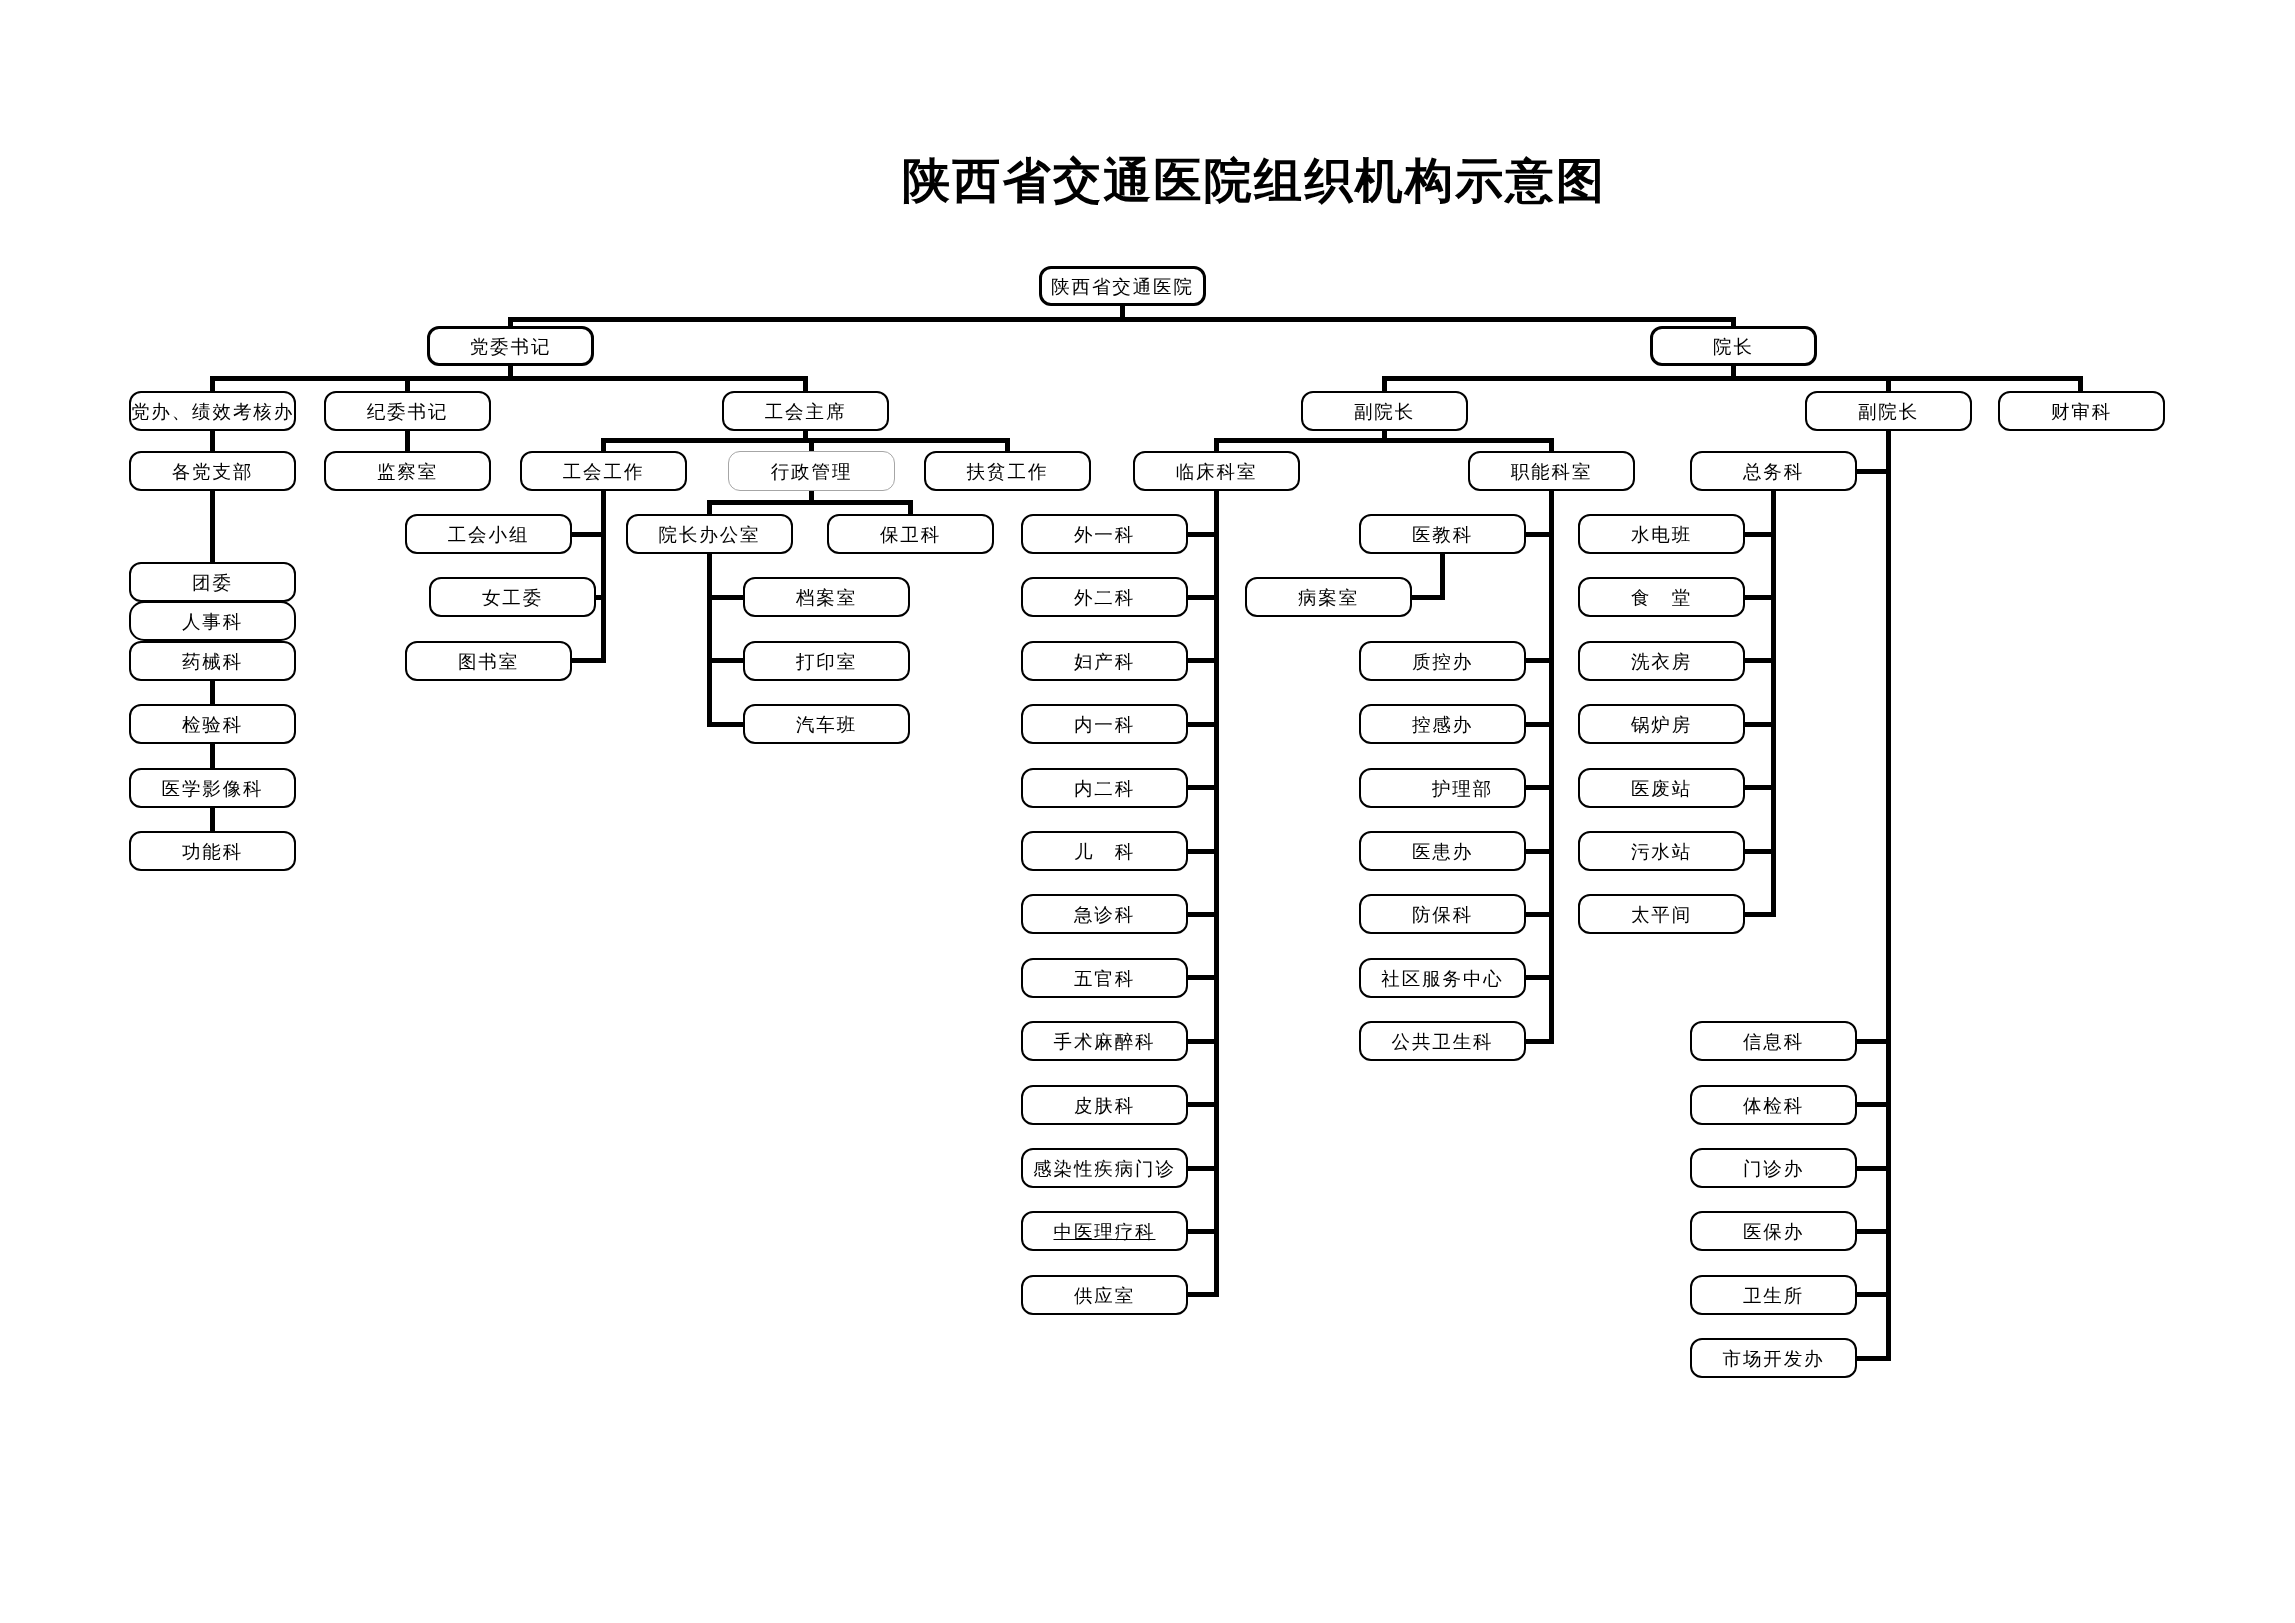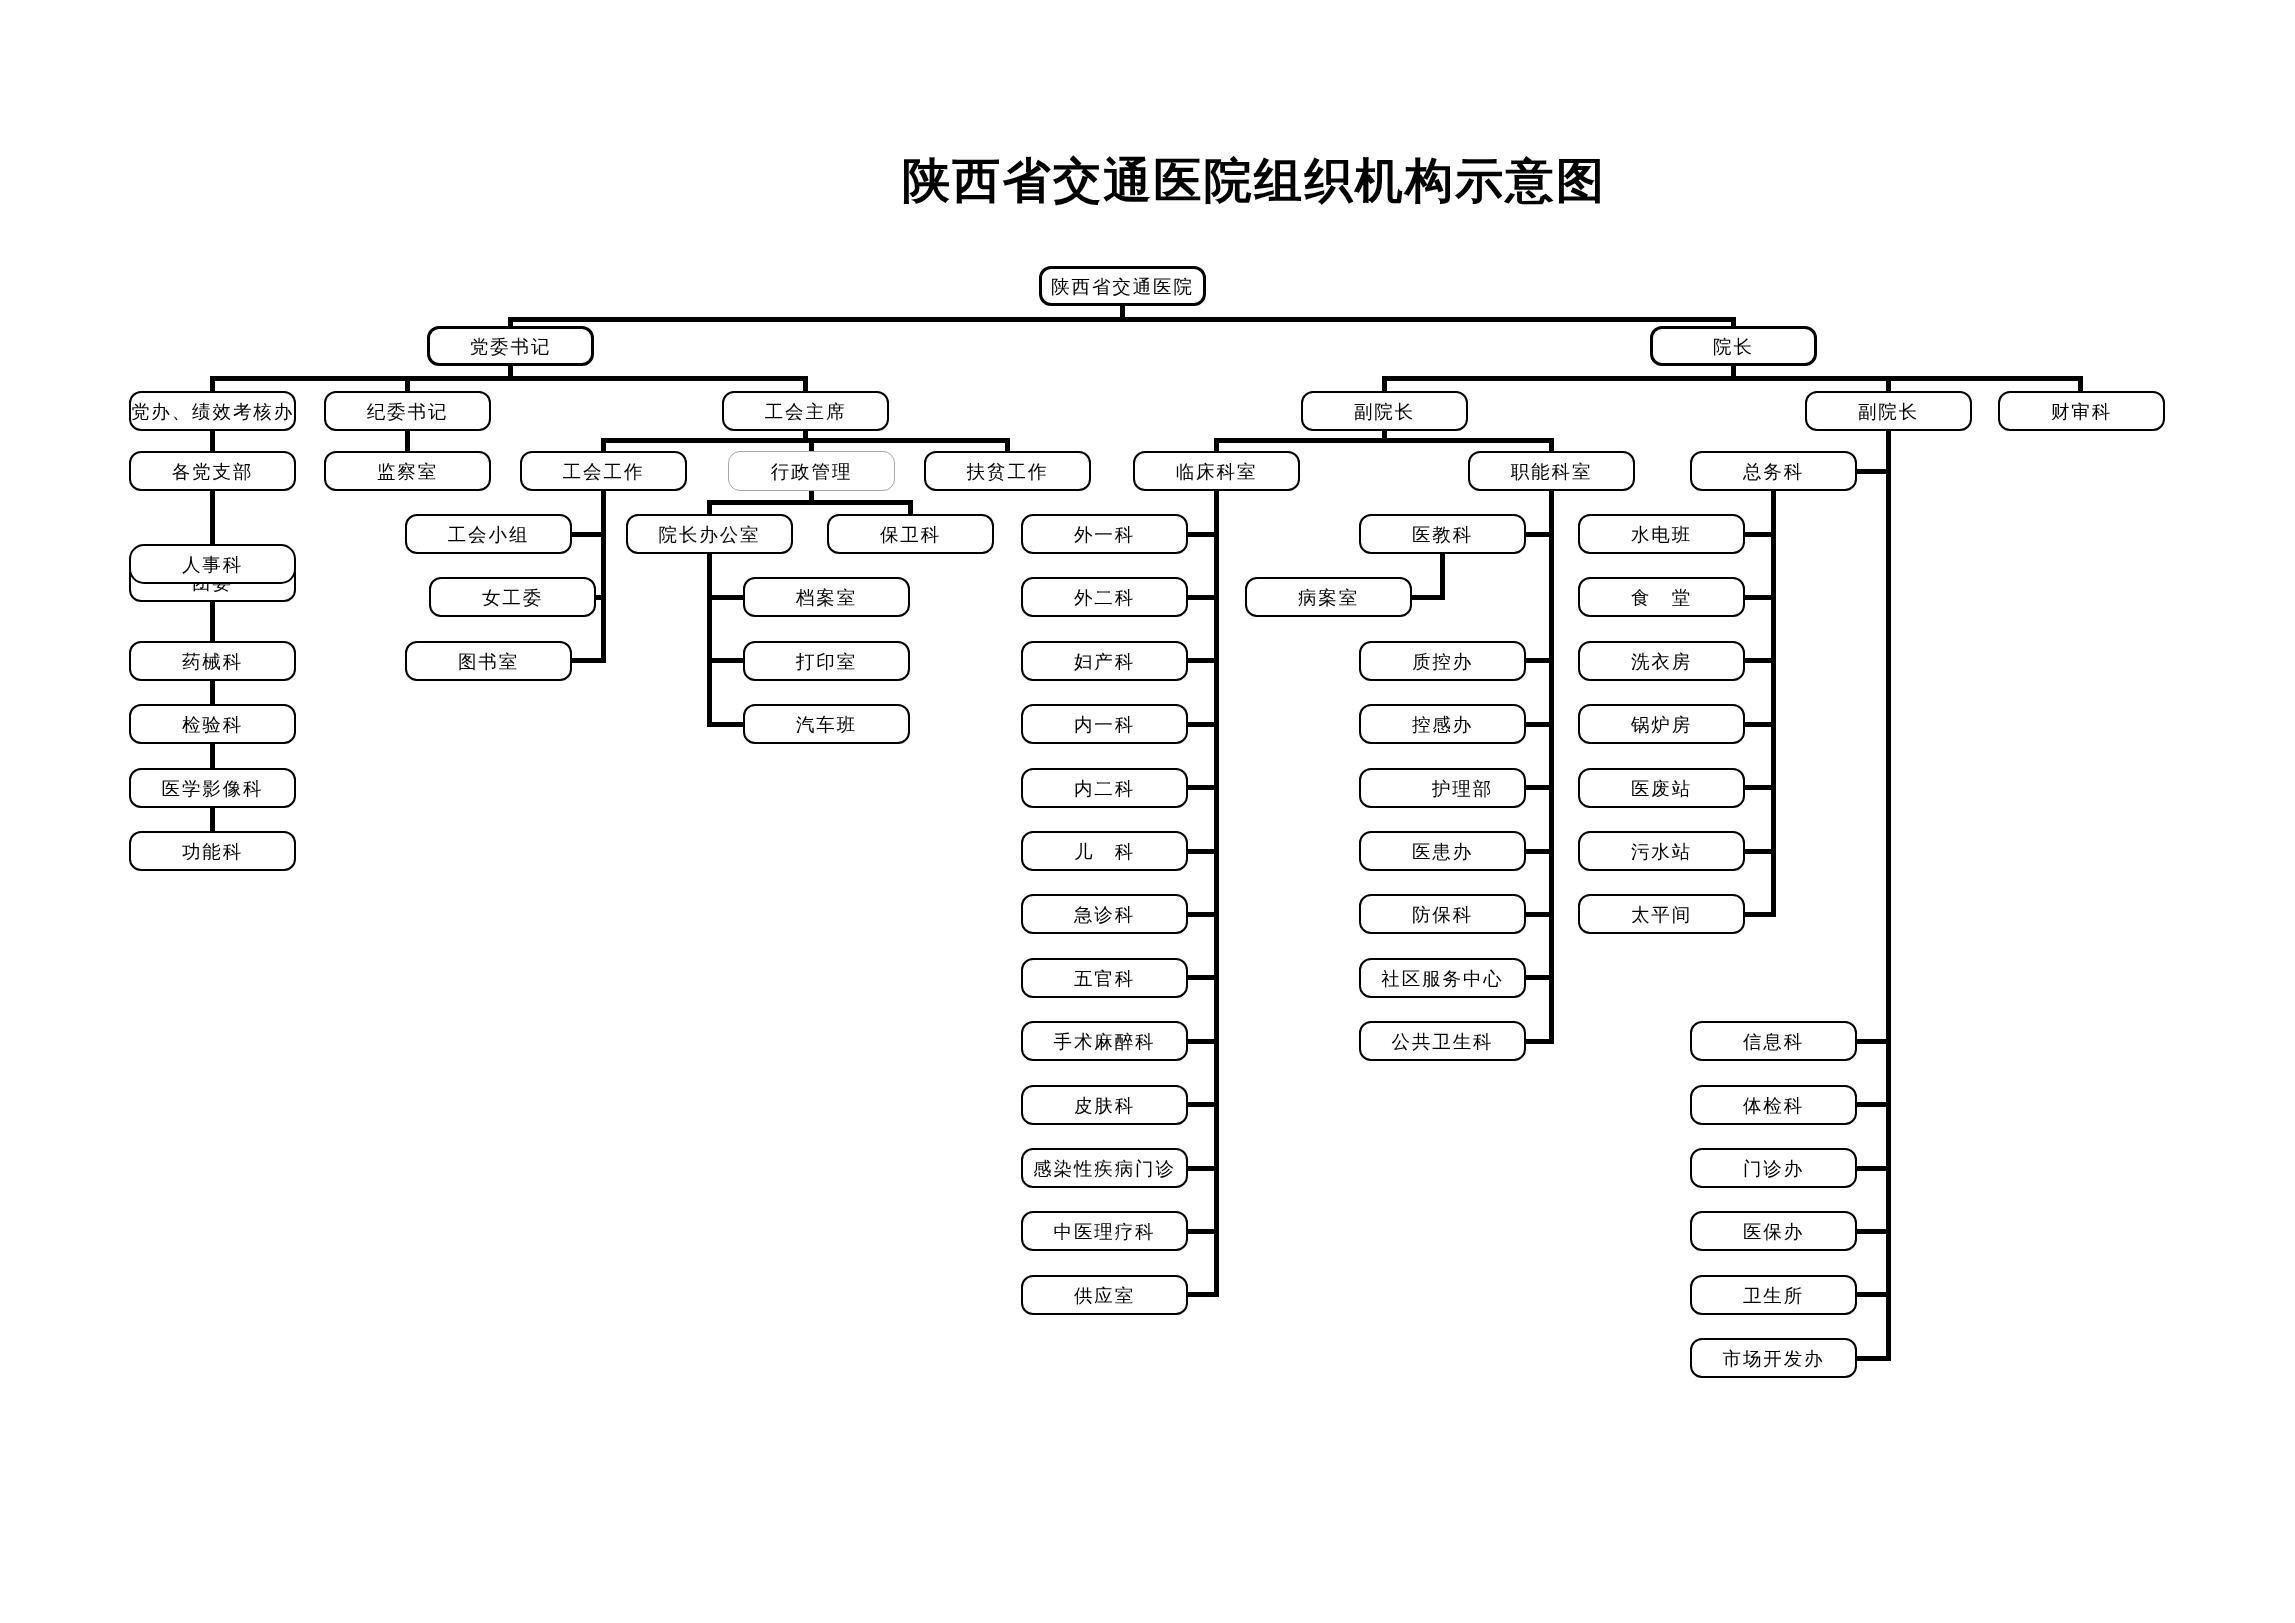--- a/index.html
+++ b/index.html
@@ -48,21 +48,21 @@
       <div class="box major" style="left: 427px; top: 326px;">党委书记</div>
       <div class="box major" style="left: 1650px; top: 326px;">院长</div>
       <div class="box" style="left: 129px; top: 391px;">党办、绩效考核办</div>
       <div class="box" style="left: 324px; top: 391px;">纪委书记</div>
       <div class="box" style="left: 722px; top: 391px;">工会主席</div>
       <div class="box" style="left: 1301px; top: 391px;">副院长</div>
       <div class="box" style="left: 1805px; top: 391px;">副院长</div>
       <div class="box" style="left: 1998px; top: 391px;">财审科</div>
       <div class="box" style="left: 129px; top: 451px;">各党支部</div>
       <div class="box" style="left: 129px; top: 514px; margin-top: 48px;">团委</div>
-      <div class="box" style="left: 129px; top: 544px; border-radius: 15px;">人事科</div>
+      <div class="box" style="left: 129px; top: 601px; border-radius: 15px;">人事科</div>
       <div class="box" style="left: 129px; top: 641px;">药械科</div>
       <div class="box" style="left: 129px; top: 704px;">检验科</div>
       <div class="box" style="left: 129px; top: 768px;">医学影像科</div>
       <div class="box" style="left: 129px; top: 831px;">功能科</div>
       <div class="box" style="left: 324px; top: 451px;">监察室</div>
       <div class="box" style="left: 520px; top: 451px;">工会工作</div>
       <div class="box grey" style="left: 728px; top: 451px;">行政管理</div>
       <div class="box" style="left: 924px; top: 451px;">扶贫工作</div>
       <div class="box" style="left: 405px; top: 514px;">工会小组</div>
       <div class="box" style="left: 405px; top: 577px; margin-left: 24px;">女工委</div>
@@ -78,21 +78,21 @@
       <div class="box" style="left: 1021px; top: 577px;">外二科</div>
       <div class="box" style="left: 1021px; top: 641px;">妇产科</div>
       <div class="box" style="left: 1021px; top: 704px;">内一科</div>
       <div class="box" style="left: 1021px; top: 768px;">内二科</div>
       <div class="box" style="left: 1021px; top: 831px;">儿　科</div>
       <div class="box" style="left: 1021px; top: 894px;">急诊科</div>
       <div class="box" style="left: 1021px; top: 958px;">五官科</div>
       <div class="box" style="left: 1021px; top: 1021px;">手术麻醉科</div>
       <div class="box" style="left: 1021px; top: 1085px;">皮肤科</div>
       <div class="box" style="left: 1021px; top: 1148px;">感染性疾病门诊</div>
-      <div class="box" style="left: 1021px; top: 1211px;">中医理疗科</div>
+      <div class="box" style="left: 1021px; top: 1211px; text-decoration: underline;">中医理疗科</div>
       <div class="box" style="left: 1021px; top: 1275px;">供应室</div>
       <div class="box" style="left: 1359px; top: 514px;">医教科</div>
       <div class="box" style="left: 1245px; top: 577px;">病案室</div>
       <div class="box" style="left: 1359px; top: 641px;">质控办</div>
       <div class="box" style="left: 1359px; top: 704px;">控感办</div>
       <div class="box" style="left: 1359px; top: 768px; padding-left: 40px;">护理部</div>
       <div class="box" style="left: 1359px; top: 831px;">医患办</div>
       <div class="box" style="left: 1359px; top: 894px;">防保科</div>
       <div class="box" style="left: 1359px; top: 958px;">社区服务中心</div>
       <div class="box" style="left: 1359px; top: 1021px;">公共卫生科</div>

